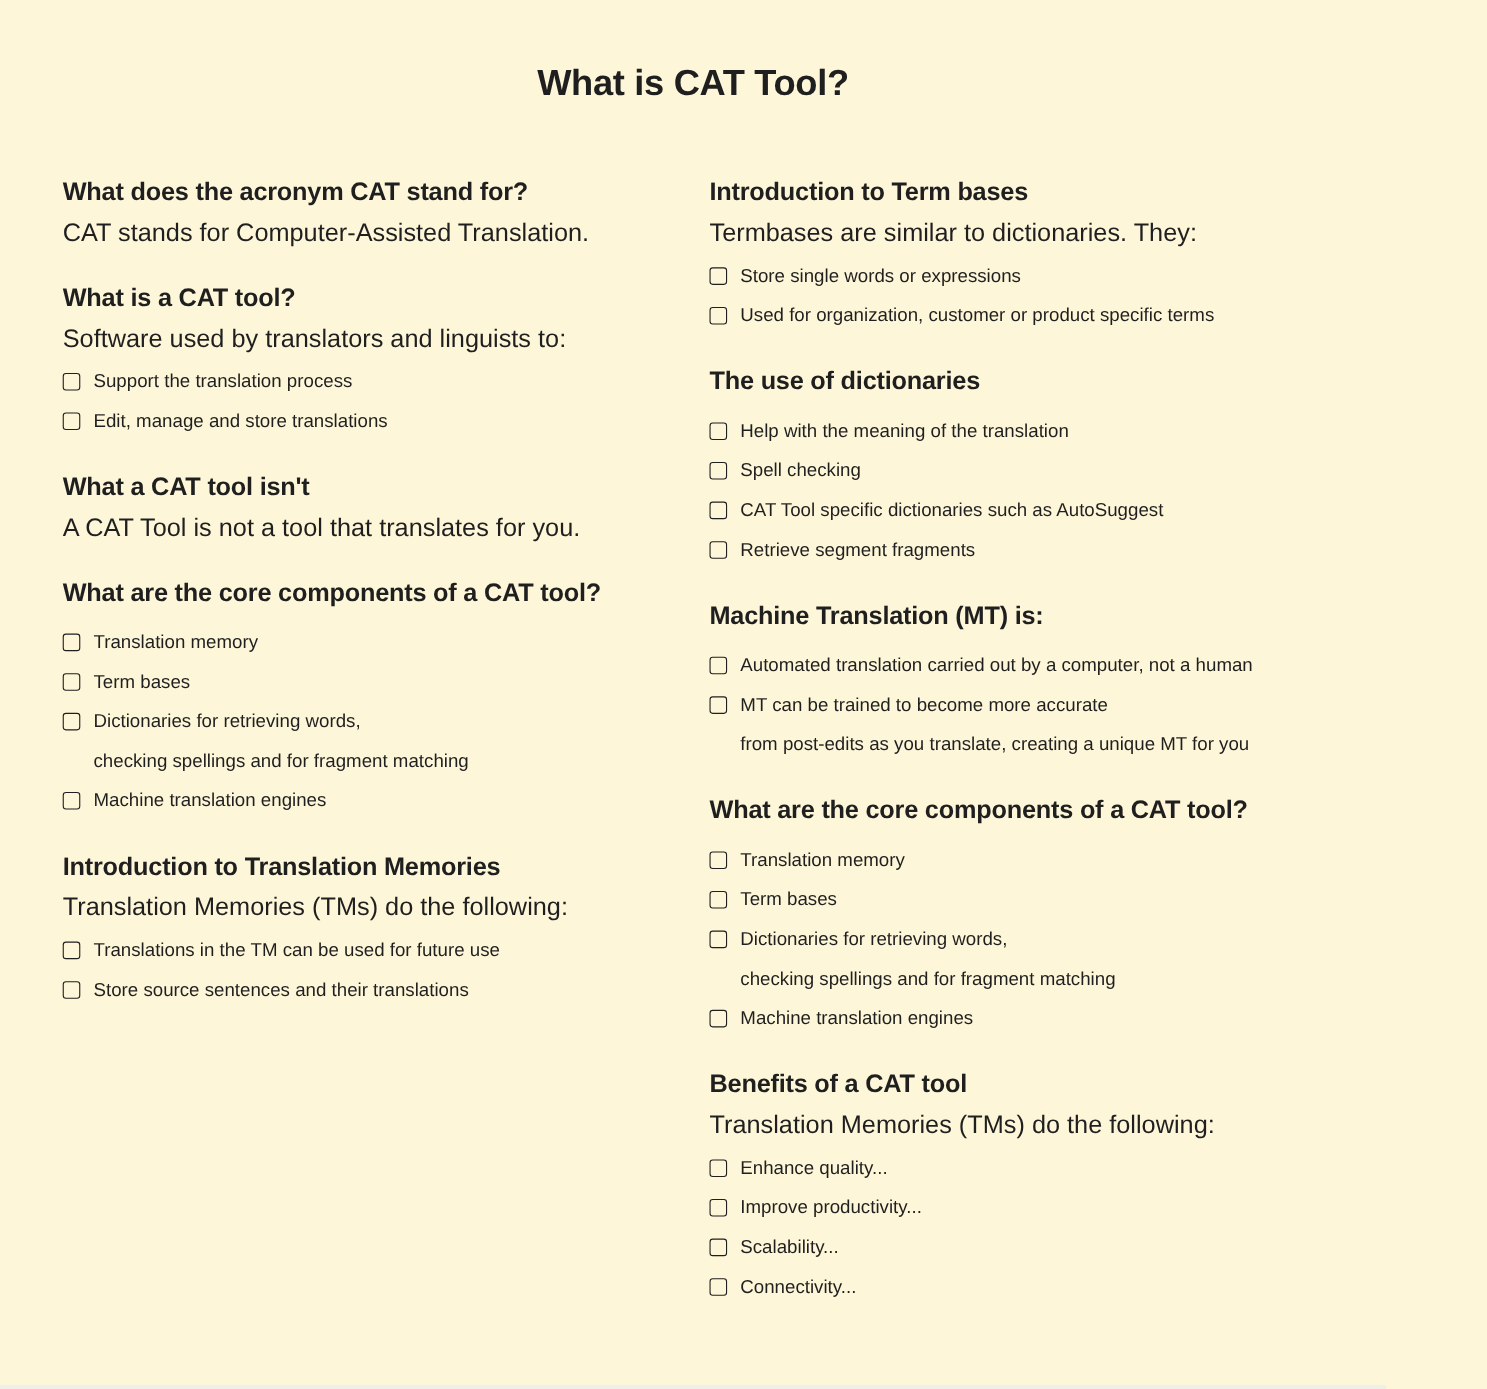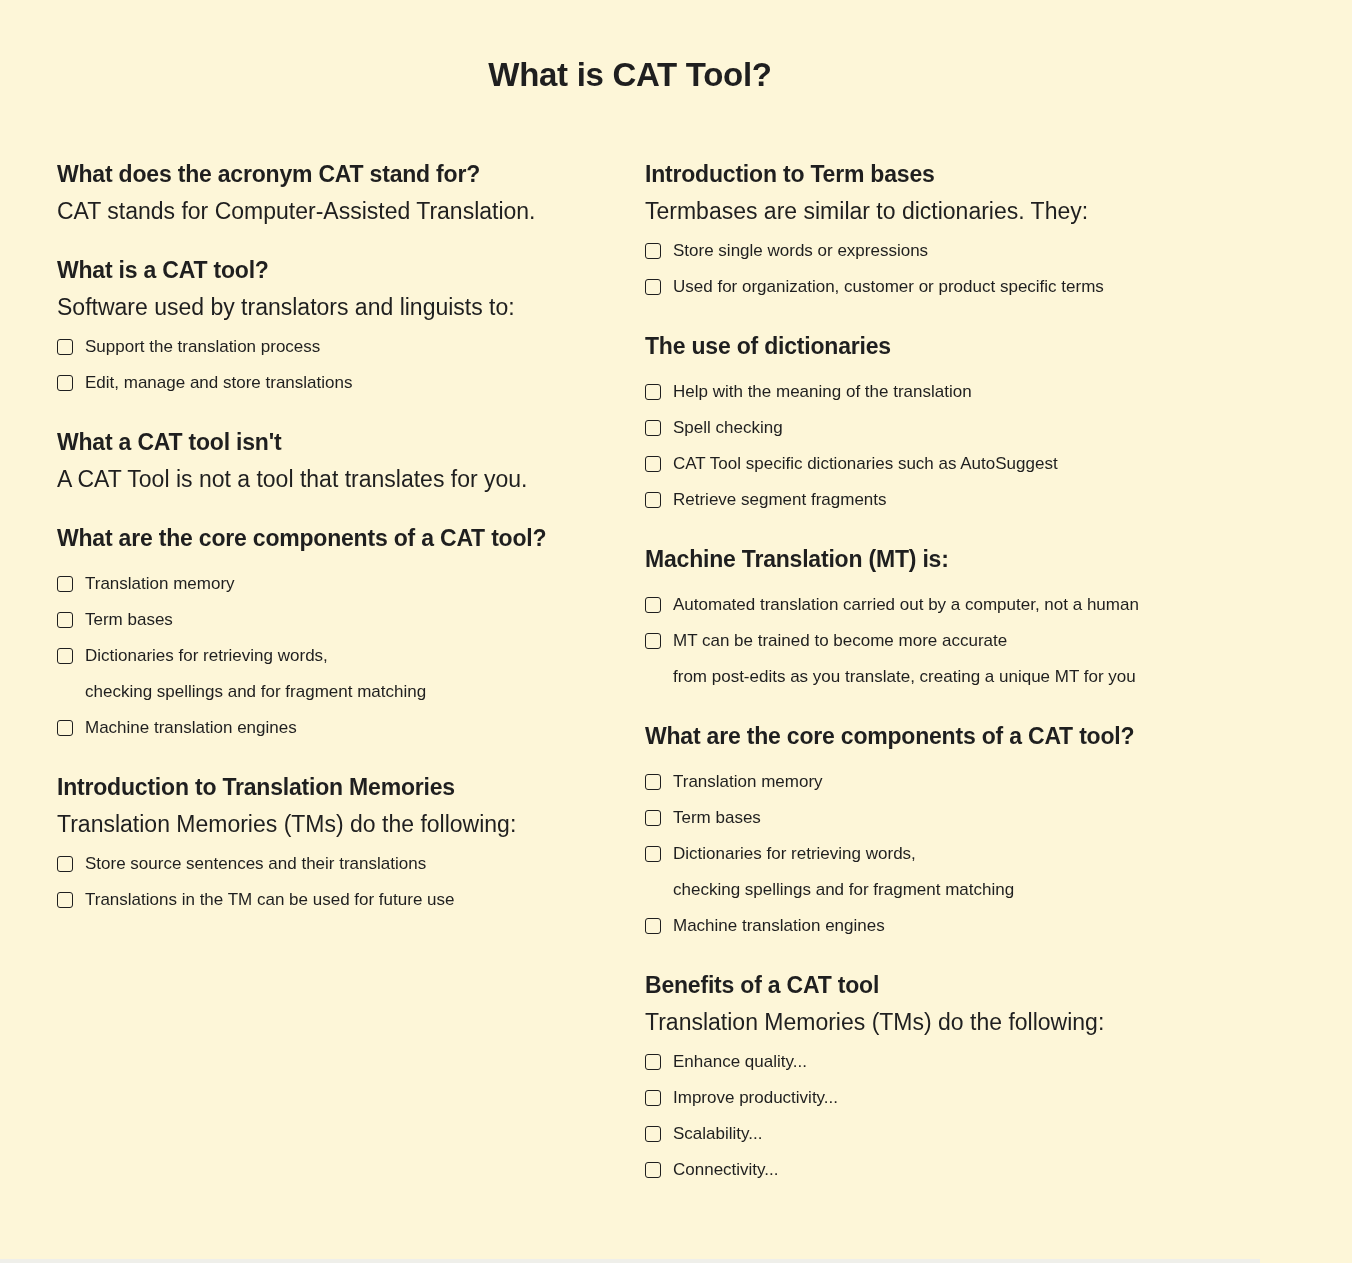--- a/index.html
+++ b/index.html
@@ -134,25 +134,25 @@
           </div>
         </div>
       </div>
 
       <div class="section">
         <h2>Introduction to Translation Memories</h2>
         <p class="lead">Translation Memories (TMs) do the following:</p>
         <div class="items">
           <div class="item">
             <span class="cb"></span>
+            <span>Translations in the TM can be used for future use</span>
+          </div>
+          <div class="item">
+            <span class="cb"></span>
             <span>Store source sentences and their translations</span>
-          </div>
-          <div class="item">
-            <span class="cb"></span>
-            <span>Translations in the TM can be used for future use</span>
           </div>
         </div>
       </div>
 
     </div>
 
     <div class="col-right">
 
       <div class="section">
         <h2>Introduction to Term bases</h2>

